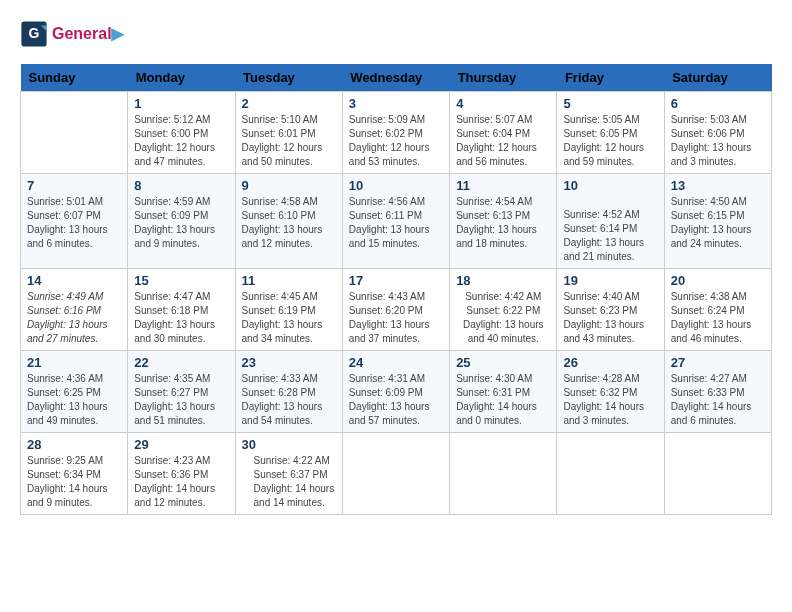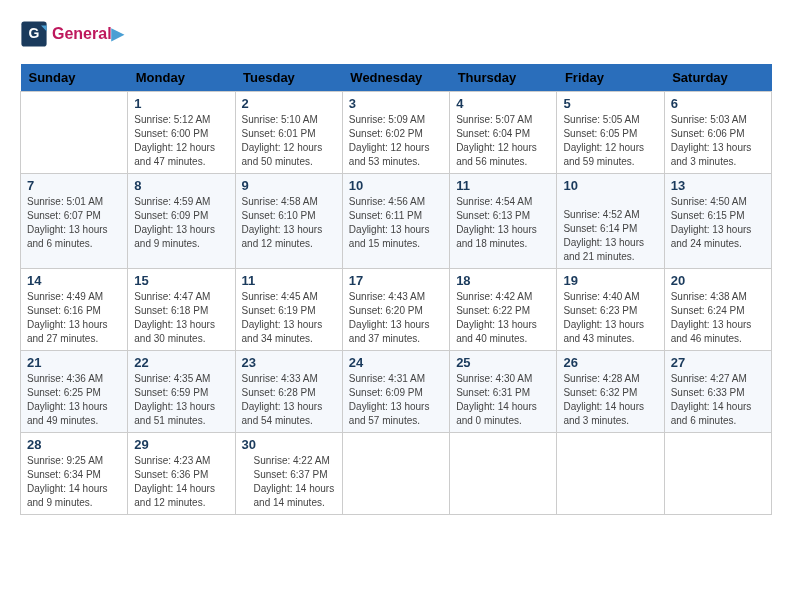--- a/index.html
+++ b/index.html
@@ -206,21 +206,21 @@
           <span class="day-number">13</span>
           <div class="day-info" style="white-space: pre-line;">Sunrise: 4:50 AM
 Sunset: 6:15 PM
 Daylight: 13 hours
 and 24 minutes.</div>
         </td>
       </tr>
       <tr>
         <td>
           <span class="day-number">14</span>
-          <div class="day-info" style="white-space: pre-line;">Sunrise: 4:49 AM
+          <div class="day-info" style="white-space: pre-line; font-style: italic;">Sunrise: 4:49 AM
 Sunset: 6:16 PM
 Daylight: 13 hours
 and 27 minutes.</div>
         </td>
         <td>
           <span class="day-number">15</span>
           <div class="day-info" style="white-space: pre-line;">Sunrise: 4:47 AM
 Sunset: 6:18 PM
 Daylight: 13 hours
 and 30 minutes.</div>
@@ -234,21 +234,21 @@
         </td>
         <td>
           <span class="day-number">17</span>
           <div class="day-info" style="white-space: pre-line;">Sunrise: 4:43 AM
 Sunset: 6:20 PM
 Daylight: 13 hours
 and 37 minutes.</div>
         </td>
         <td>
           <span class="day-number">18</span>
-          <div class="day-info" style="white-space: pre-line;">Sunrise: 4:42 AM
+          <div class="day-info" style="white-space: pre-line; text-align: center;">Sunrise: 4:42 AM
 Sunset: 6:22 PM
 Daylight: 13 hours
 and 40 minutes.</div>
         </td>
         <td>
           <span class="day-number">19</span>
           <div class="day-info" style="white-space: pre-line;">Sunrise: 4:40 AM
 Sunset: 6:23 PM
 Daylight: 13 hours
 and 43 minutes.</div>
@@ -265,21 +265,21 @@
         <td>
           <span class="day-number">21</span>
           <div class="day-info" style="white-space: pre-line;">Sunrise: 4:36 AM
 Sunset: 6:25 PM
 Daylight: 13 hours
 and 49 minutes.</div>
         </td>
         <td>
           <span class="day-number">22</span>
           <div class="day-info" style="white-space: pre-line;">Sunrise: 4:35 AM
-Sunset: 6:59 PM
+Sunset: 6:27 PM
 Daylight: 13 hours
 and 51 minutes.</div>
         </td>
         <td>
           <span class="day-number">23</span>
           <div class="day-info" style="white-space: pre-line;">Sunrise: 4:33 AM
 Sunset: 6:28 PM
 Daylight: 13 hours
 and 54 minutes.</div>
         </td>

